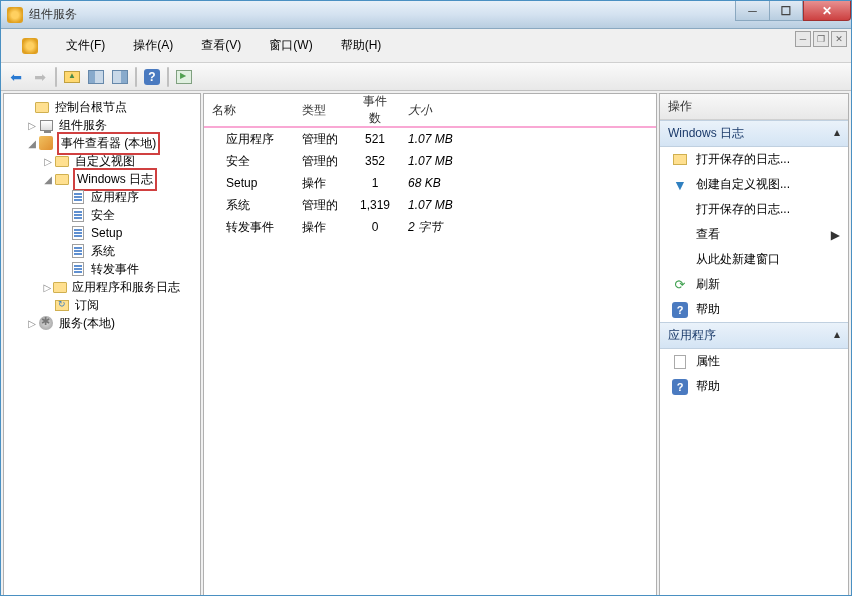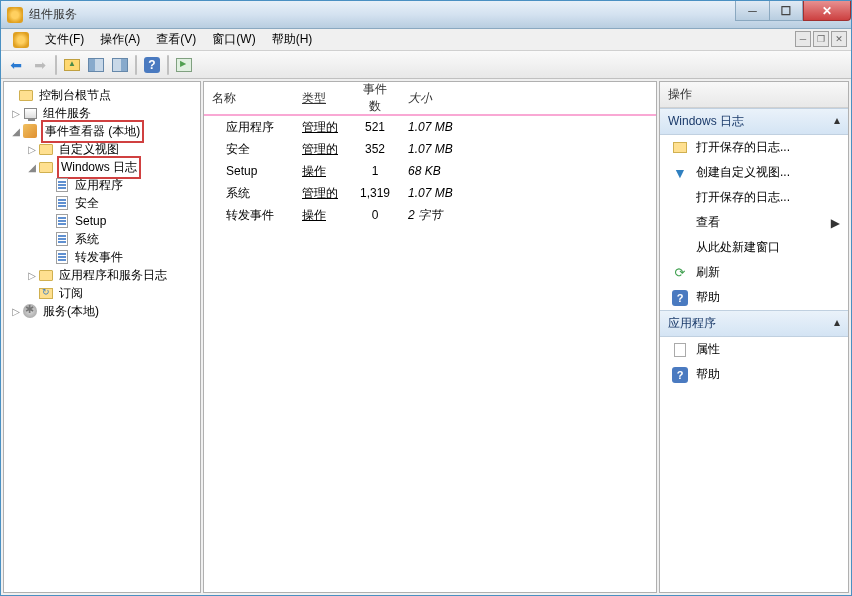--- a/index.html
+++ b/index.html
@@ -7,21 +7,21 @@
 
 .titlebar { height: 28px; background: linear-gradient(to bottom, #e8f0f8 0%, #d4e2f0 50%, #b8cde0 100%); display: flex; align-items: center; padding-left: 6px; position: relative; border-bottom: 1px solid #8aa8c0; }
 .titlebar .app-icon { width: 16px; height: 16px; background: radial-gradient(circle, #ffd060 30%, #e0a020 70%); border-radius: 3px; margin-right: 6px; }
 .titlebar .title { color: #333; }
 .winbtns { position: absolute; right: 0; top: 0; display: flex; }
 .winbtn { width: 34px; height: 20px; display: flex; align-items: center; justify-content: center; font-size: 12px; font-weight: bold; color: #444; }
 .winbtn.min, .winbtn.max { background: linear-gradient(to bottom, #e0eaf4, #b8cde0); border: 1px solid #8aa8c0; border-top: none; }
 .winbtn.close { background: linear-gradient(to bottom, #e89090, #cc4040); color: #fff; border: 1px solid #a03030; border-top: none; width: 48px; border-bottom-right-radius: 4px; }
 .winbtn.min { border-right: none; }
 
-.menubar { height: 22px; background: #f0f0f0; display: flex; align-items: center; padding: 0 12px; gap: 0; border-bottom: 1px solid #d0d0d0; position: relative; }
+.menubar { height: 34px; background: #f0f0f0; display: flex; align-items: center; padding: 0 21px; gap: 12px; border-bottom: 1px solid #d0d0d0; position: relative; }
 .menubar .m-icon { width: 16px; height: 16px; background: radial-gradient(circle, #ffd060 30%, #e0a020 70%); border-radius: 3px; margin-right: 8px; }
 .menuitem { padding: 2px 8px; cursor: default; }
 .mdi { position: absolute; right: 4px; top: 2px; display: flex; gap: 2px; }
 .mdi div { width: 16px; height: 16px; border: 1px solid #a0a0a0; background: #e8e8e8; display: flex; align-items: center; justify-content: center; font-size: 9px; color: #666; }
 
 .toolbar { height: 28px; background: linear-gradient(to bottom, #fafafa, #e8e8e8); border-bottom: 1px solid #c0c0c0; display: flex; align-items: center; padding: 0 4px; gap: 2px; }
 .tbtn { width: 22px; height: 22px; display: flex; align-items: center; justify-content: center; border: 1px solid transparent; border-radius: 2px; }
 .tbtn.sep { width: 1px; height: 20px; background: #c0c0c0; margin: 0 2px; }
 .arrow-left::before { content: "⬅"; color: #2a7ad2; font-size: 14px; }
 .arrow-right::before { content: "➡"; color: #bbb; font-size: 14px; }
@@ -36,41 +36,41 @@
 .help-ico { width: 16px; height: 16px; background: #4a7ac0; color: #fff; border-radius: 3px; text-align: center; line-height: 16px; font-weight: bold; }
 .play-ico { width: 16px; height: 14px; background: #e0f0e0; border: 1px solid #80a080; position: relative; }
 .play-ico::after { content: "▶"; color: #50a050; position: absolute; font-size: 8px; left: 3px; top: 0; }
 
 .content { display: flex; height: calc(596px - 28px - 22px - 28px - 2px); padding: 2px; gap: 2px; background: #f0f0f0; }
 .pane { background: #fff; border: 1px solid #b0b0b0; overflow: auto; }
 .tree-pane { width: 198px; }
 .list-pane { flex: 1; }
 .actions-pane { width: 190px; }
 
-.tree { padding: 4px 2px; }
+.tree { padding: 4px 18px; }
 .tree-row { display: flex; align-items: center; height: 18px; white-space: nowrap; cursor: default; }
 .expander { width: 12px; text-align: center; color: #888; font-size: 10px; }
 .tlabel { padding: 1px 2px; }
 .hilite { border: 2px solid #d04040; }
 .ico { width: 16px; height: 16px; margin-right: 3px; display: inline-flex; align-items: center; justify-content: center; }
 .ico-folder { background: #ffe090; border: 1px solid #d0b050; width: 14px; height: 11px; border-radius: 1px; }
 .ico-comp { background: linear-gradient(#fff,#ddd); border: 1px solid #888; width: 13px; height: 11px; position: relative; }
 .ico-comp::after { content: ""; position: absolute; background: #888; width: 7px; height: 2px; bottom: -3px; left: 3px; }
 .ico-ev { background: linear-gradient(135deg,#f0c060,#e09030); width: 14px; height: 14px; border-radius: 2px; }
 .ico-log { background: #fff; border: 1px solid #a0a0a0; width: 12px; height: 14px; position: relative; }
 .ico-log::before { content: ""; position: absolute; width: 8px; height: 2px; background: #6090d0; top: 2px; left: 1px; box-shadow: 0 3px 0 #6090d0, 0 6px 0 #6090d0; }
 .ico-sub { width: 14px; height: 11px; background: #ffe090; border: 1px solid #d0b050; position: relative; }
 .ico-sub::after { content: "↻"; position: absolute; font-size: 9px; color: #4080c0; left: 2px; top: -2px; }
 .ico-svc { width: 14px; height: 14px; background: radial-gradient(circle,#ddd,#999); border-radius: 50%; position: relative; }
 .ico-svc::after { content: "✱"; color: #777; position: absolute; left: 2px; top: -1px; font-size: 11px; }
 
 .list-header { display: flex; height: 34px; align-items: center; border-bottom: 2px solid #f9a8d4; background: #fff; }
 .list-header div { padding: 0 8px; color: #333; }
 .col-name { width: 90px; }
-.col-type { width: 56px; text-decoration: underline; }
+.col-type { width: 56px; }
 .col-count { width: 50px; text-align: center; }
 .col-size { flex: 1; font-style: italic; }
 .list-row { display: flex; height: 22px; align-items: center; padding-left: 14px; }
 .list-row div { padding: 0 8px; }
 .list-row .col-name { width: 76px; }
 
 .actions-header { background: linear-gradient(to bottom,#f8f8f8,#e8e8e8); border-bottom: 1px solid #d0d0d0; padding: 4px 8px; color: #333; }
 .actions-group { background: linear-gradient(to bottom,#eaf2fa,#d4e4f4); padding: 4px 8px; color: #1a3a6a; display: flex; justify-content: space-between; border-bottom: 1px solid #c0d0e0; border-top: 1px solid #c0d0e0; }
 .actions-group .caret { color: #333; }
 .action-item { display: flex; align-items: center; padding: 4px 8px 4px 12px; gap: 8px; cursor: default; }

